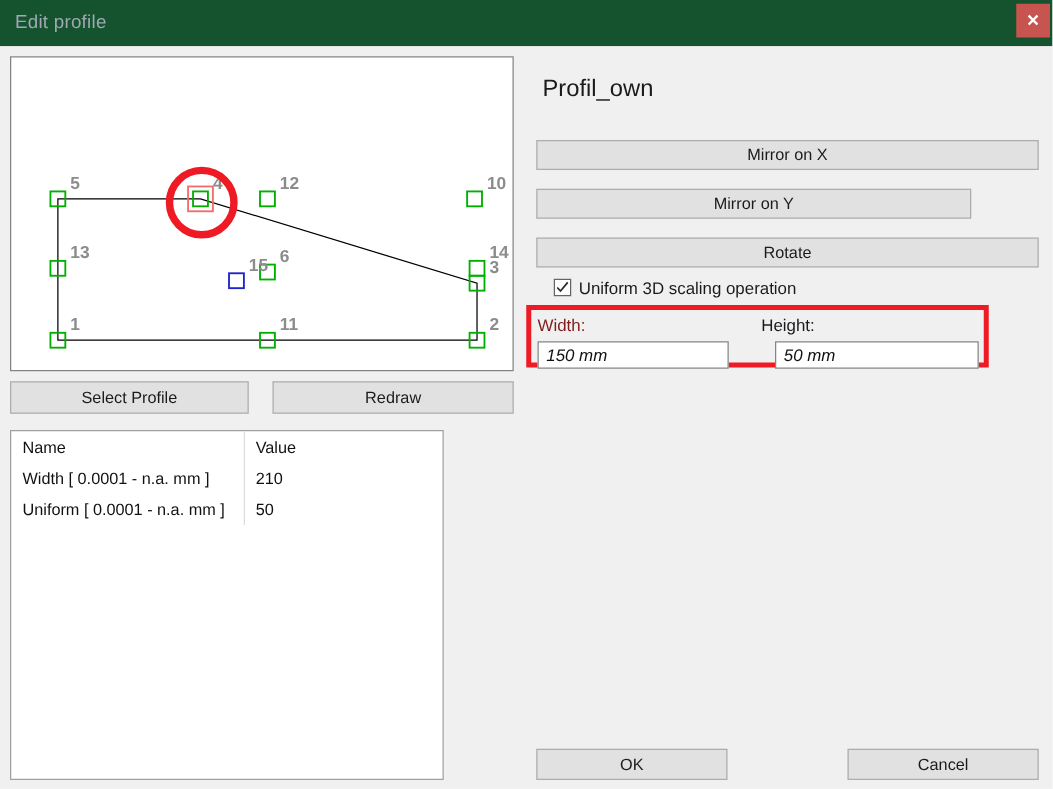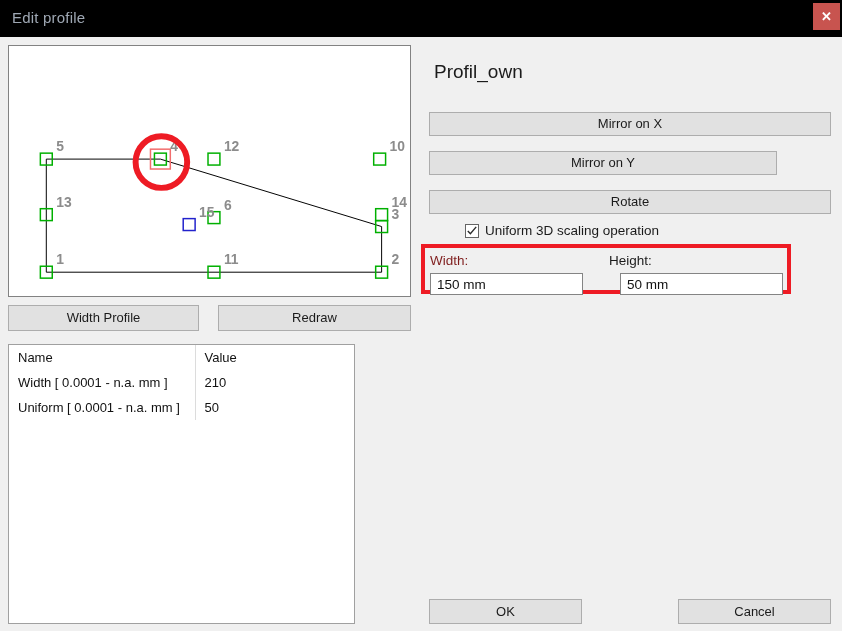--- a/index.html
+++ b/index.html
@@ -13,21 +13,21 @@
     position: relative;
     width: 842px; height: 631px;
     background: #f0f0f0;
   }
 
   
   .titlebar {
     position: absolute;
     left: 0; top: 0;
     width: 842px; height: 37px;
-    background: #000000;
+    background: #14532d;
   }
   .title-text {
     position: absolute;
     left: 12px; top: 9px;
     font-size: 15px;
     color: #9fa8b4;
     letter-spacing: 0.2px;
     white-space: nowrap;
   }
   .close-btn {
@@ -127,22 +127,22 @@
     font-size: 19px;
     color: #1b1b1b;
     white-space: nowrap;
   }
   .btn-mirror-x { position: absolute; left: 429px; top: 75px;  width: 402px; height: 24px; line-height: 22px; }
   .btn-mirror-y { position: absolute; left: 429px; top: 114px; width: 348px; height: 24px; line-height: 22px; }
   .btn-rotate   { position: absolute; left: 429px; top: 153px; width: 402px; height: 24px; line-height: 22px; }
 
   .chk-row {
     position: absolute;
-    left: 438px; top: 186px;
-    display: flex; align-items: flex-end;
+    left: 416px; top: 186px;
+    display: flex; align-items: flex-start;
     cursor: pointer;
     user-select: none;
     padding-left: 27px;
   }
   .chk-box {
     width: 14px; height: 14px;
     border: 1px solid #646464;
     background: #ffffff;
     box-sizing: border-box;
     position: relative;
@@ -167,20 +167,21 @@
   .txtfield {
     position: absolute;
     background: #ffffff;
     border: 1px solid #848484;
     box-sizing: border-box;
     font-family: "Liberation Sans", sans-serif;
     font-size: 13.5px;
     color: #111111;
     padding: 0 0 0 6px;
     outline: none;
+    font-style: italic;
   }
   .fld-width  { left: 430px; top: 236px; width: 153px; height: 22px; }
   .fld-height { left: 620px; top: 236px; width: 163px; height: 22px; }
 
   
   .btn-ok     { position: absolute; left: 429px; top: 562px; width: 153px; height: 25px; line-height: 23px; }
   .btn-cancel { position: absolute; left: 678px; top: 562px; width: 153px; height: 25px; line-height: 23px; }
 
   .node-label { font-family: "Liberation Sans", sans-serif; font-size: 14px; font-weight: bold; fill: #8c8c8c; }
 </style>
@@ -223,21 +224,21 @@
             <text x="47" y="220" class="node-label">1</text>
             <rect x="200" y="222" width="12" height="12" fill="none" stroke="#00b000" stroke-width="1.5"></rect>
             <text x="216" y="220" class="node-label">11</text>
             <rect x="369" y="222" width="12" height="12" fill="none" stroke="#00b000" stroke-width="1.5"></rect>
             <text x="385" y="220" class="node-label">2</text>
             <circle cx="153" cy="117" r="26" fill="none" stroke="#ee1b24" stroke-width="6"></circle>
           </g>
       </svg>
     </div>
 
-    <button class="btn btn-select-profile">Width Profile</button>
+    <button class="btn btn-select-profile">Select Profile</button>
     <button class="btn btn-redraw">Redraw</button>
 
     <div class="table-frame">
       <table class="tbl">
         <colgroup>
           <col class="col-name">
             <col class="col-value">
             <col class="col-pad">
         </colgroup>
         <thead>

